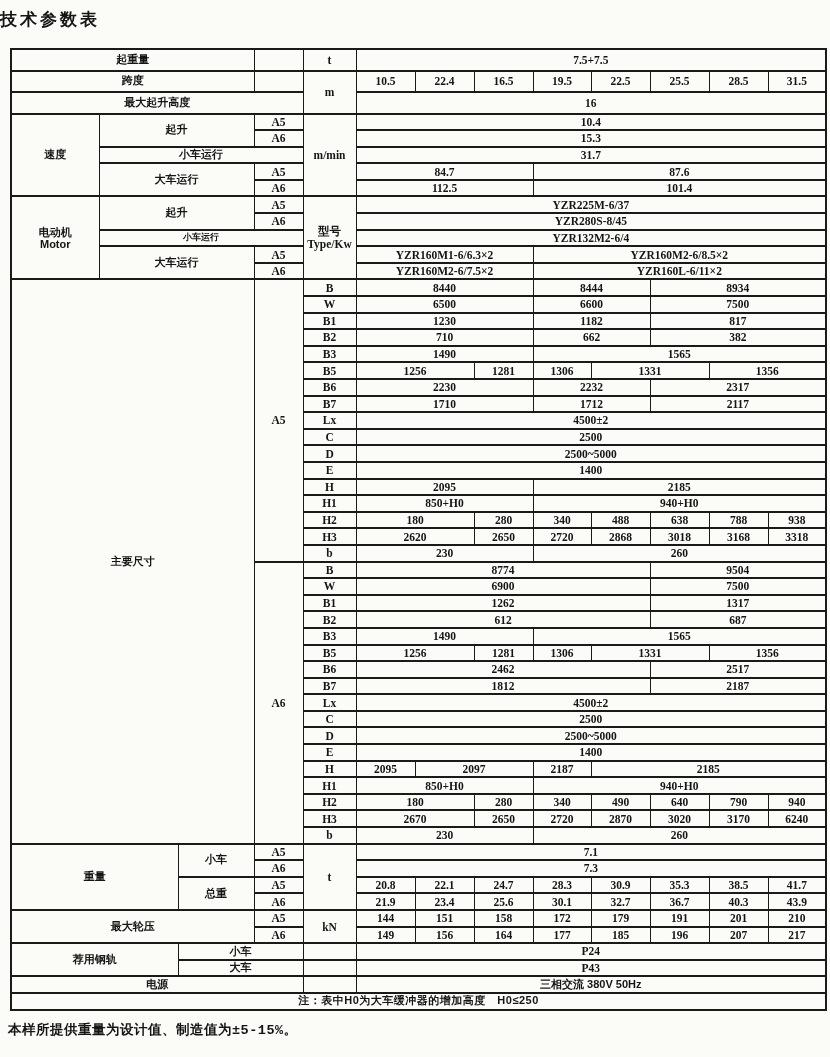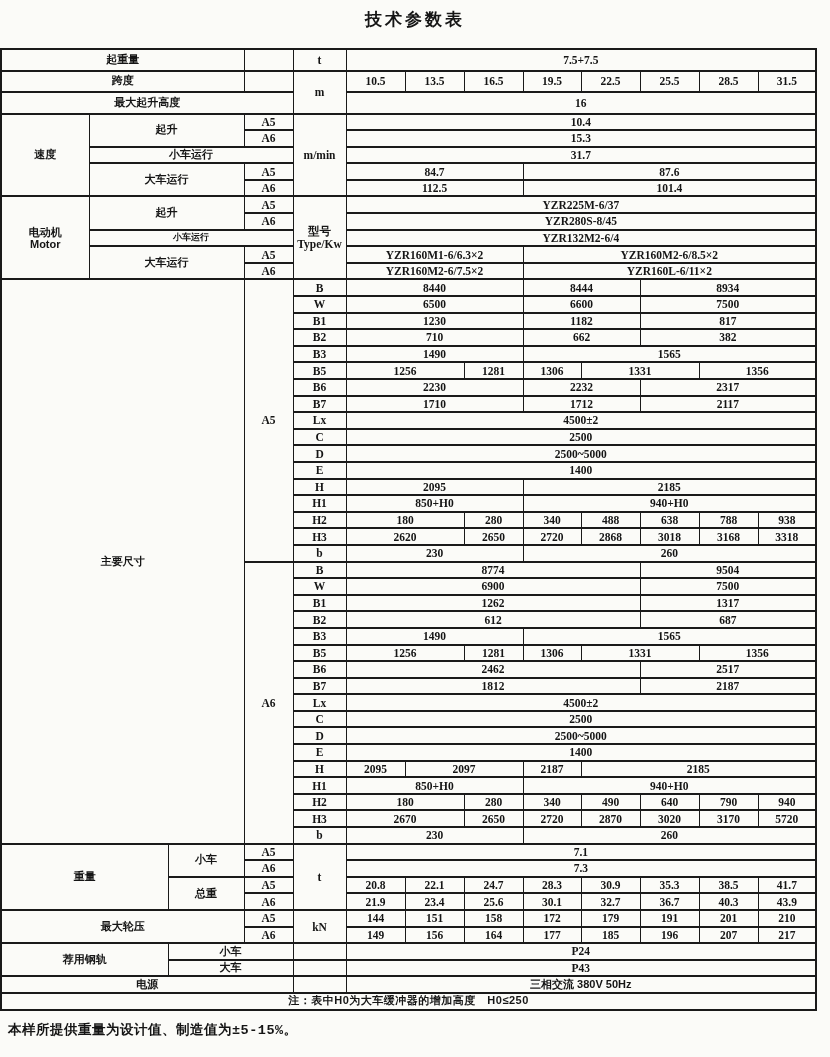--- a/index.html
+++ b/index.html
@@ -2,26 +2,26 @@
 <html><head>
 <meta charset="utf-8">
 <style>
   html,body { margin:0; padding:0; }
   body {
     width:830px; height:1057px; position:relative;
     background:#fbfbf8; color:#151515;
     font-family:"Liberation Serif","DejaVu Serif",serif;
   }
   .title {
-    position:absolute; top:8px; left:0; width:830px; text-align:center;
+    position:absolute; top:8px; left:0; width:830px; 
     font-family:"Liberation Sans","DejaVu Sans",sans-serif;
     font-weight:bold; font-size:17px; letter-spacing:3px;
   }
   table.spec {
-    position:absolute; left:0; top:48px; width:815px;
+    position:absolute; left:10px; top:48px; width:815px;
     table-layout:fixed; border-collapse:collapse;
     border:2px solid #1a1a1a;
     padding-left:18px;
   }
   td {
     border:1px solid #1a1a1a; border-top-width:2px; border-bottom-width:2px;
     text-align:center; vertical-align:middle;
     font-weight:bold; font-size:11.5px; line-height:1.05;
     height:14.6px; padding:0 1px; overflow:hidden;
     white-space:nowrap;
@@ -63,21 +63,21 @@
         <td colspan="3" class="h">起重量</td>
         <td></td>
         <td>t</td>
         <td colspan="8">7.5+7.5</td>
       </tr>
       <tr class="tall">
         <td colspan="3" class="h">跨度</td>
         <td></td>
         <td rowspan="2">m</td>
         <td>10.5</td>
-        <td>13.5</td>
+        <td>22.4</td>
         <td>16.5</td>
         <td>19.5</td>
         <td>22.5</td>
         <td>25.5</td>
         <td>28.5</td>
         <td>31.5</td>
       </tr>
       <tr class="tall">
         <td colspan="4" class="h">最大起升高度</td>
         <td colspan="8">16</td>
@@ -321,21 +321,21 @@
         <td>940</td>
       </tr>
       <tr>
         <td>H3</td>
         <td colspan="2">2670</td>
         <td>2650</td>
         <td>2720</td>
         <td>2870</td>
         <td>3020</td>
         <td>3170</td>
-        <td>5720</td>
+        <td>6240</td>
       </tr>
       <tr>
         <td>b</td>
         <td colspan="3">230</td>
         <td colspan="5">260</td>
       </tr>
       <tr>
         <td colspan="2" rowspan="4" class="h">重量</td>
         <td rowspan="2" class="h">小车</td>
         <td>A5</td>

